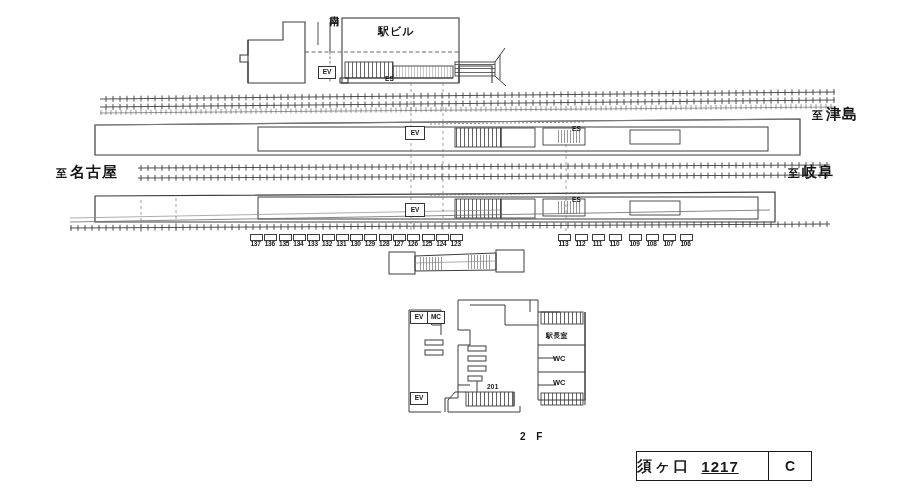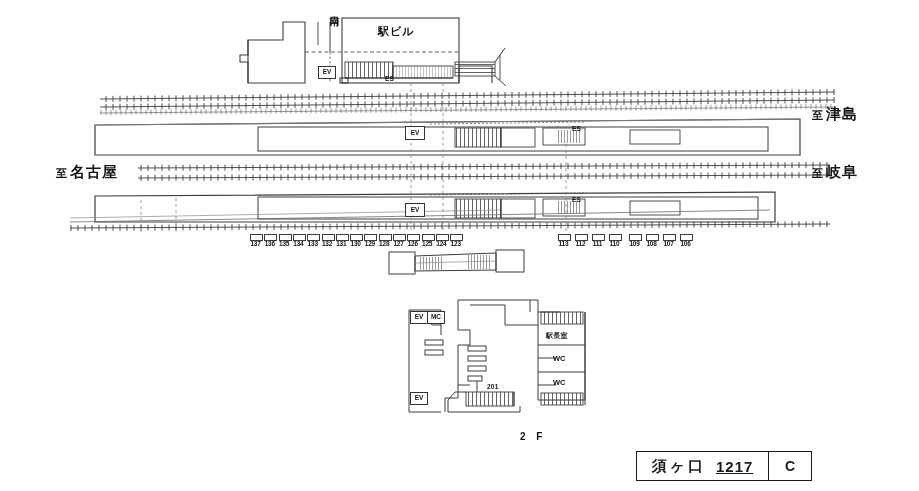--- a/index.html
+++ b/index.html
@@ -104,21 +104,20 @@
     border: 1px solid #1a1a1a;
     background: #fff;
     display: flex;
     align-items: stretch;
     box-sizing: border-box;
   }
   #titleblock .tb-main {
     flex: 1 1 auto;
     display: flex;
     align-items: center;
-    justify-content: center;
     gap: 10px;
     font-size: 15px;
     font-weight: bold;
   }
   #titleblock .tb-name {
     letter-spacing: 3px;
   }
   #titleblock .tb-code {
     letter-spacing: 1px;
     font-family: "Liberation Sans", "DejaVu Sans", sans-serif;
@@ -306,21 +305,21 @@
   <div class="lbl lbl-vert" style="left:329px; top:8px;">南口</div>
 
   <div class="boxlbl" style="left:318px; top:66px; width:16px; height:11px;">EV</div>
 
   <div class="lbl lbl-tiny" style="left:385px; top:76px;">ES</div>
 
   <div class="lbl lbl-dir" style="left:812px; top:106px;text-align:right;">
     <span class="to">至</span><span>津島</span>
   </div>
 
-  <div class="lbl lbl-dir" style="left:812px; top:164px;">
+  <div class="lbl lbl-dir" style="left:788px; top:164px;">
     <span class="to">至</span><span>岐阜</span>
   </div>
 
   <div class="lbl lbl-dir" style="left:56px; top:164px;">
     <span class="to">至</span><span>名古屋</span>
   </div>
 
   <div class="boxlbl" style="left:405px; top:126px; width:18px; height:12px;">EV</div>
   <div class="lbl lbl-tiny" style="left:572px; top:126px;">ES</div>
 

